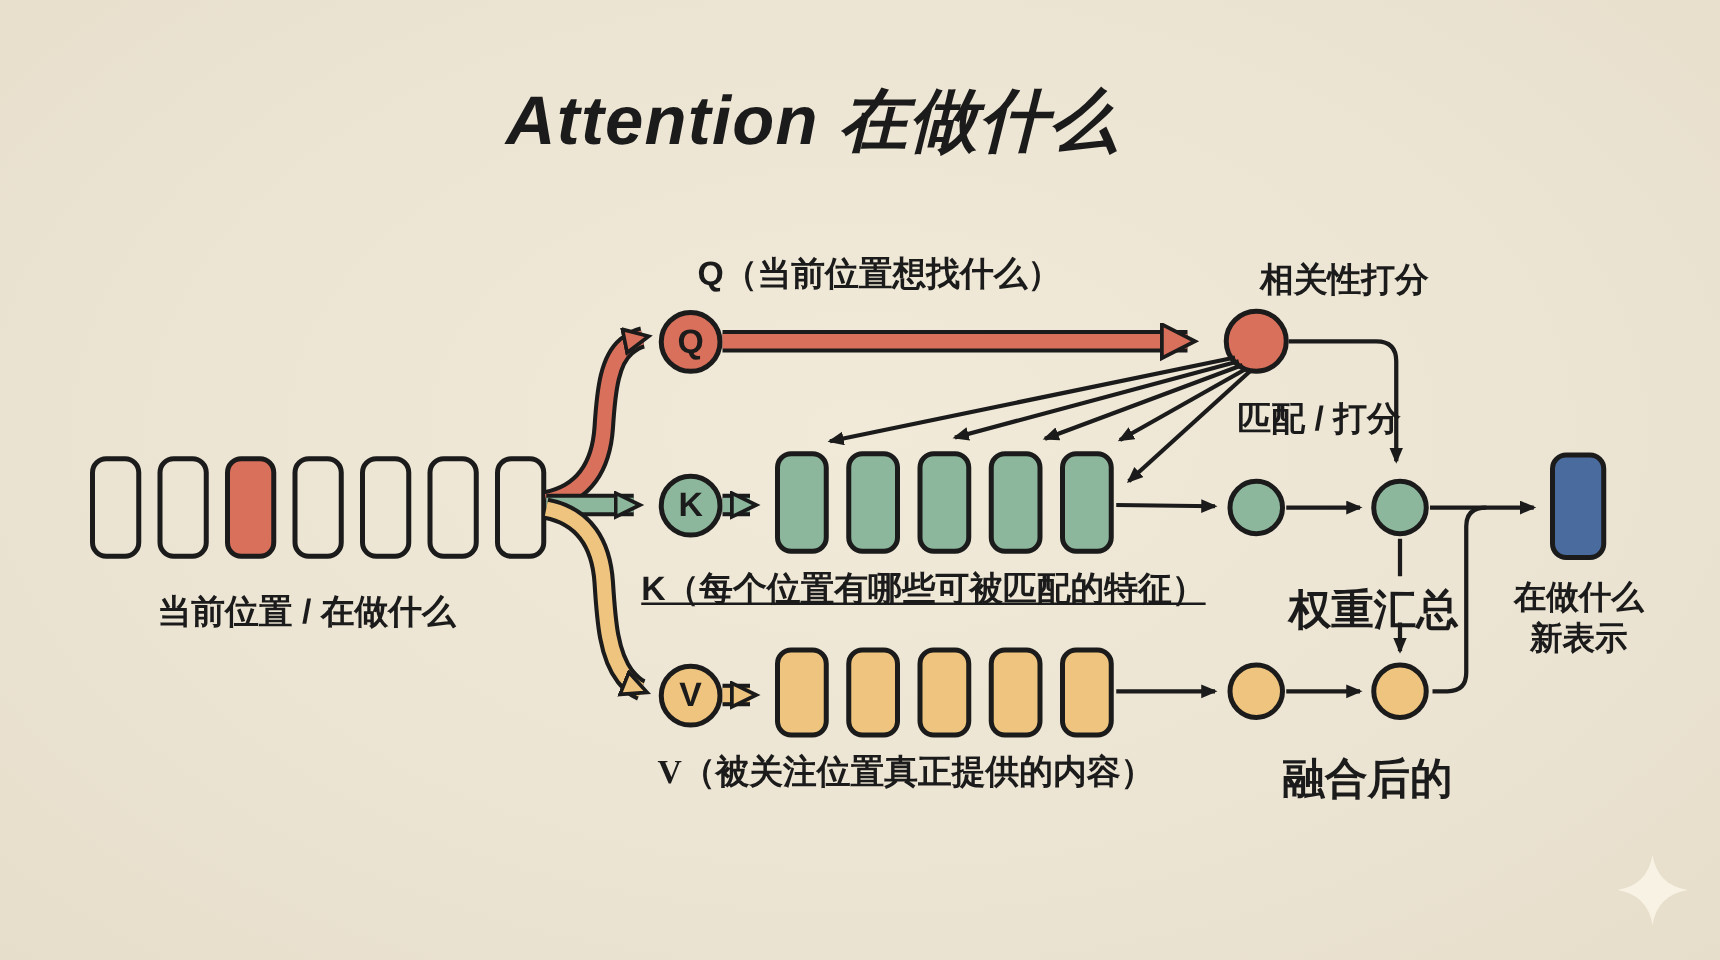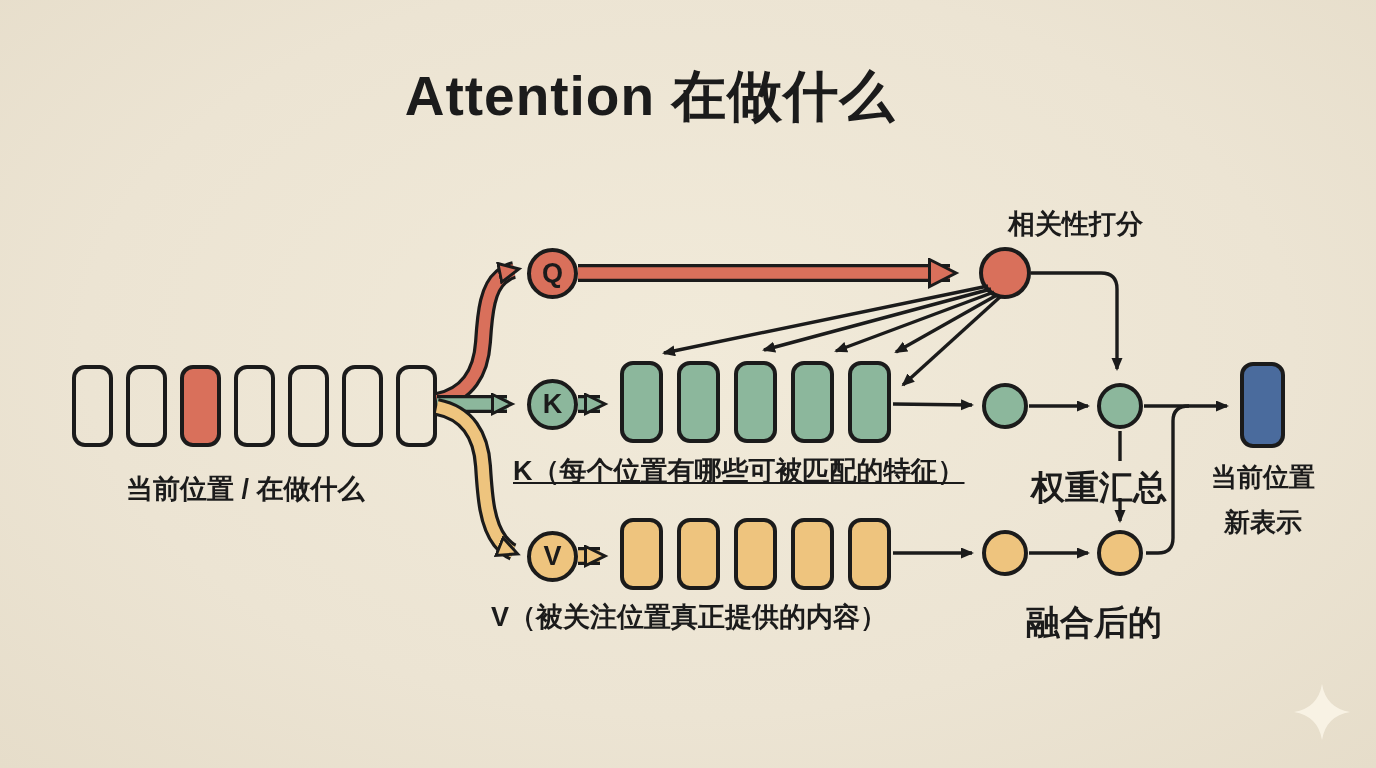--- a/index.html
+++ b/index.html
@@ -12,21 +12,21 @@
     --sparkle:#f8f2e4;
   }
   html,body{margin:0;padding:0;}
   body{font-family:"Liberation Sans","DejaVu Sans",sans-serif;}
   .stage{
     position:relative;width:1376px;height:768px;overflow:hidden;
     background:radial-gradient(ellipse at 50% 45%, #f1ead9 0%, var(--background) 62%, #e6ddca 100%);
     color:var(--ink);
   }
   .lbl{position:absolute;font-weight:700;color:var(--ink);white-space:nowrap;}
-  .title{left:0;top:60px;width:1300px;text-align:center;font-size:55px;font-weight:800;letter-spacing:1px;}
+  .title{left:0;top:60px;width:1300px;text-align:center;font-size:55px;font-weight:800;letter-spacing:1px;font-style:italic;}
   .cap{font-size:27px;}
   .small-cap{font-size:34px;}
   .out-label{left:1198px;top:461px;width:130px;text-align:center;font-size:26px;line-height:1.28;white-space:normal;}
   
   .shapes{position:absolute;left:0;top:0;width:100%;height:100%;z-index:1;}
   svg.wires{position:absolute;left:0;top:0;z-index:2;pointer-events:none;}
   .labels{position:absolute;left:0;top:0;width:100%;height:100%;z-index:3;}
   
   .row{position:absolute;display:flex;}
   .seq-row{left:72px;top:365px;gap:13px;}
@@ -167,32 +167,34 @@
 
     <path class="thin" d="M 893 553 L 972 553" marker-end="url(#mBlack)"></path>
     <path class="thin" d="M 1029 553 L 1088 553" marker-end="url(#mBlack)"></path>
 
     <path class="thin" d="M 1146 553 L 1158 553 Q 1173 553, 1173 538 L 1173 421 Q 1173 406, 1189 406"></path>
   </svg>
 
   <div class="labels">
     <div class="lbl title">Attention 在做什么</div>
 
+    <div class="lbl cap" style="left:558px;top:201px;">Q（当前位置想找什么）</div>
 
     <div class="lbl cap" style="left:1008px;top:206px;">相关性打分</div>
 
+    <div class="lbl cap" style="left:990px;top:317px;">匹配 / 打分</div>
 
     <div class="lbl cap" style="left:126px;top:471px;">当前位置 / 在做什么</div>
 
     <div class="lbl cap" style="left:513px;top:453px;text-decoration:underline;">K（每个位置有哪些可被匹配的特征）</div>
 
-    <div class="lbl cap" style="left:491px;top:599px;">V（被关注位置真正提供的内容）</div>
+    <div class="lbl cap" style="left:526px;top:599px;font-family:Liberation Serif, serif;">V（被关注位置真正提供的内容）</div>
 
     <div class="lbl small-cap" style="left:1031px;top:465px;">权重汇总</div>
 
     <div class="lbl small-cap" style="left:1026px;top:600px;">融合后的</div>
 
     <div class="lbl out-label">
-      <span style="display:block;">当前位置</span>
-      <span style="display:block;margin-top:12px;">新表示</span>
+      <span style="display:block;">在做什么</span>
+      <span style="display:block;">新表示</span>
     </div>
   </div>
 </div>
 
 </body></html>

